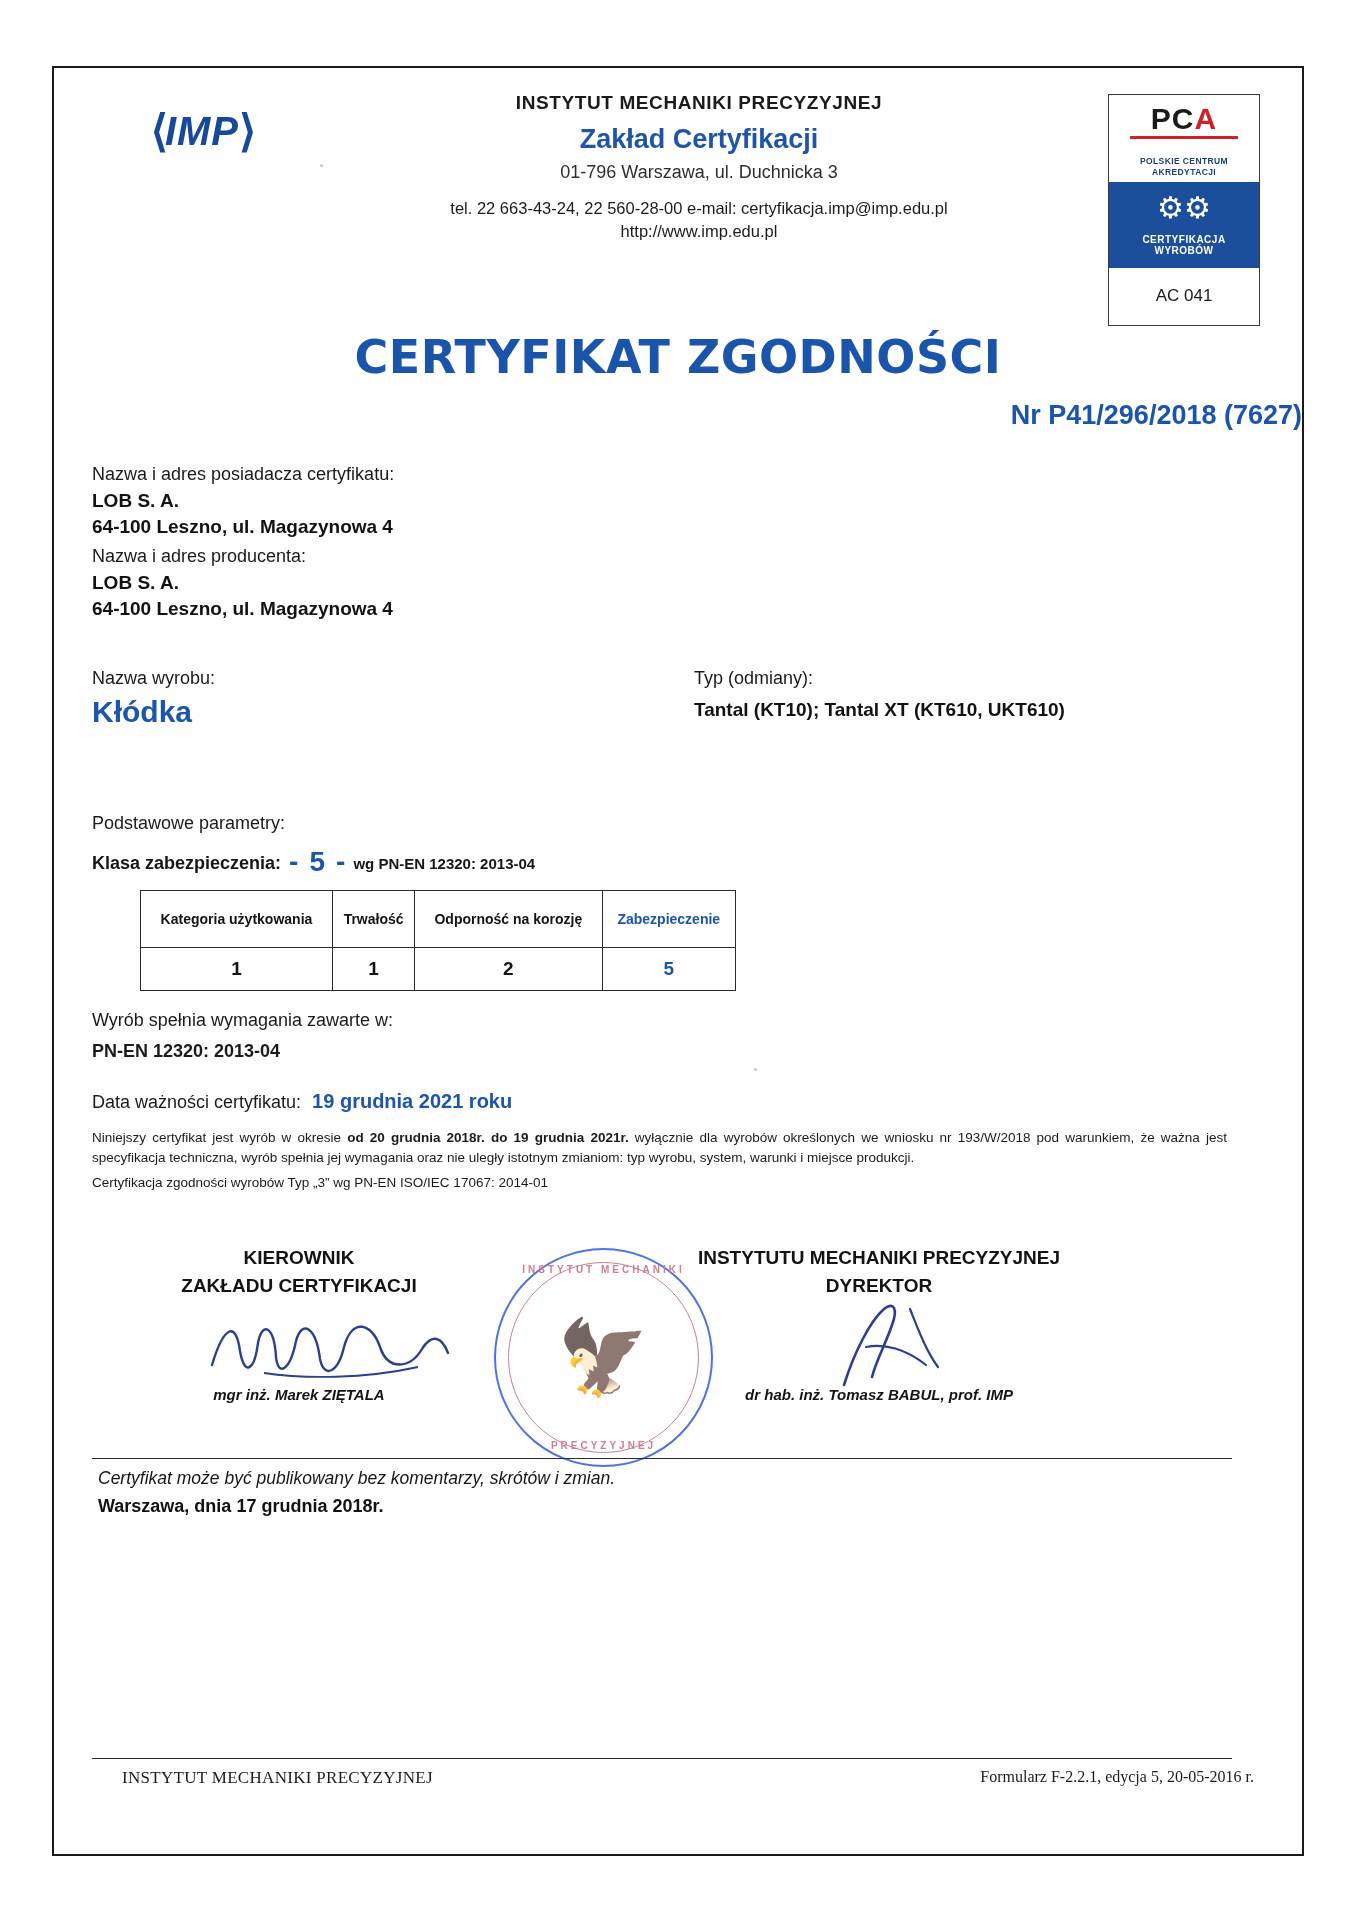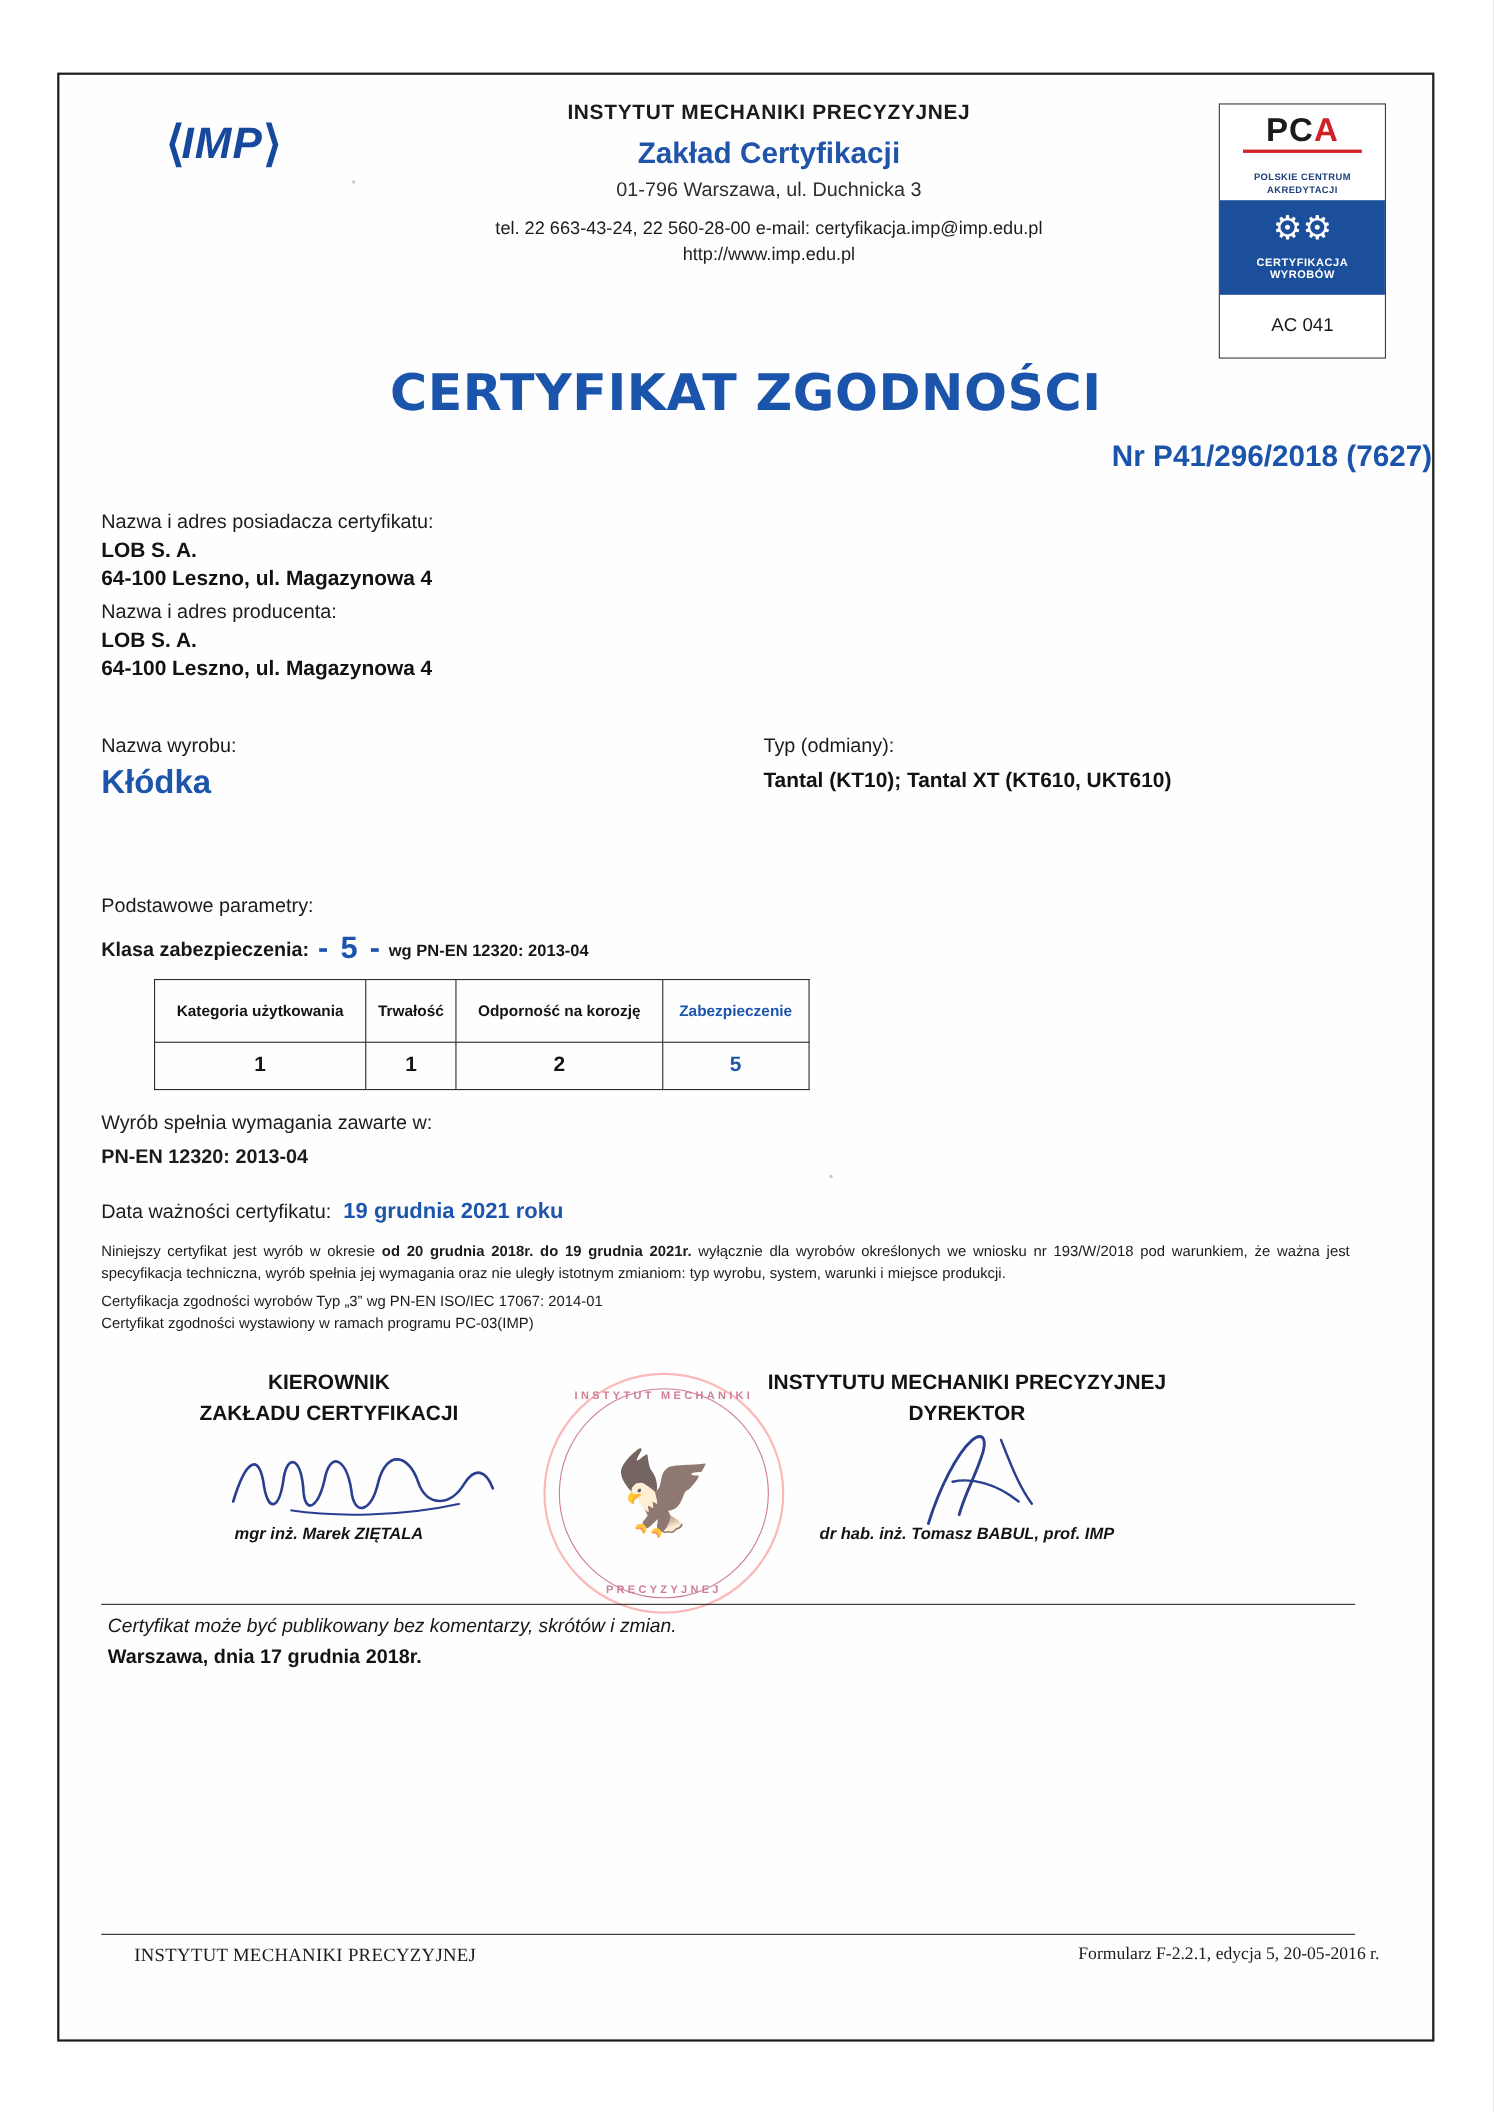--- a/index.html
+++ b/index.html
@@ -371,21 +371,21 @@
     width: 160px;
     height: 85px;
   }
   .stamp {
     position: absolute;
     left: 440px;
     top: 1180px;
     width: 215px;
     height: 215px;
     border-radius: 50%;
-    border: 2px solid #fca5a5;
+    border: 2px solid #1d4ed8;
     opacity: 0.78;
   }
   .stamp .ring2 {
     position: absolute;
     left: 12px; top: 12px; right: 12px; bottom: 12px;
     border-radius: 50%;
     border: 1.5px solid #c05a77;
   }
   .stamp .eagle {
     position: absolute;
@@ -577,21 +577,20 @@
       </div>
 
       <div class="validity">
         <span>Data  ważności certyfikatu:</span>
         <span class="vv">19 grudnia 2021 roku</span>
       </div>
 
       <div class="fineprint">
         <div><span>Niniejszy certyfikat jest wyrób w okresie </span><b>od 20 grudnia 2018r. do 19 grudnia  2021r.</b><span> wyłącznie dla wyrobów określonych  we wniosku nr 193/W/2018   pod warunkiem, że ważna jest specyfikacja techniczna, wyrób spełnia jej wymagania oraz nie uległy istotnym zmianiom: typ wyrobu,  system, warunki i miejsce produkcji.</span></div>
         <div class="l2">Certyfikacja zgodności wyrobów Typ „3” wg PN-EN ISO/IEC 17067: 2014-01</div>
-        <div>Certyfikat zgodności wystawiony w ramach programu PC-03(IMP)</div>
       </div>
 
       <div class="sig-left">
         <div>KIEROWNIK</div>
         <div>ZAKŁADU CERTYFIKACJI</div>
       </div>
       <div class="sig-right">
         <div>INSTYTUTU MECHANIKI PRECYZYJNEJ</div>
         <div>DYREKTOR</div>
       </div>

